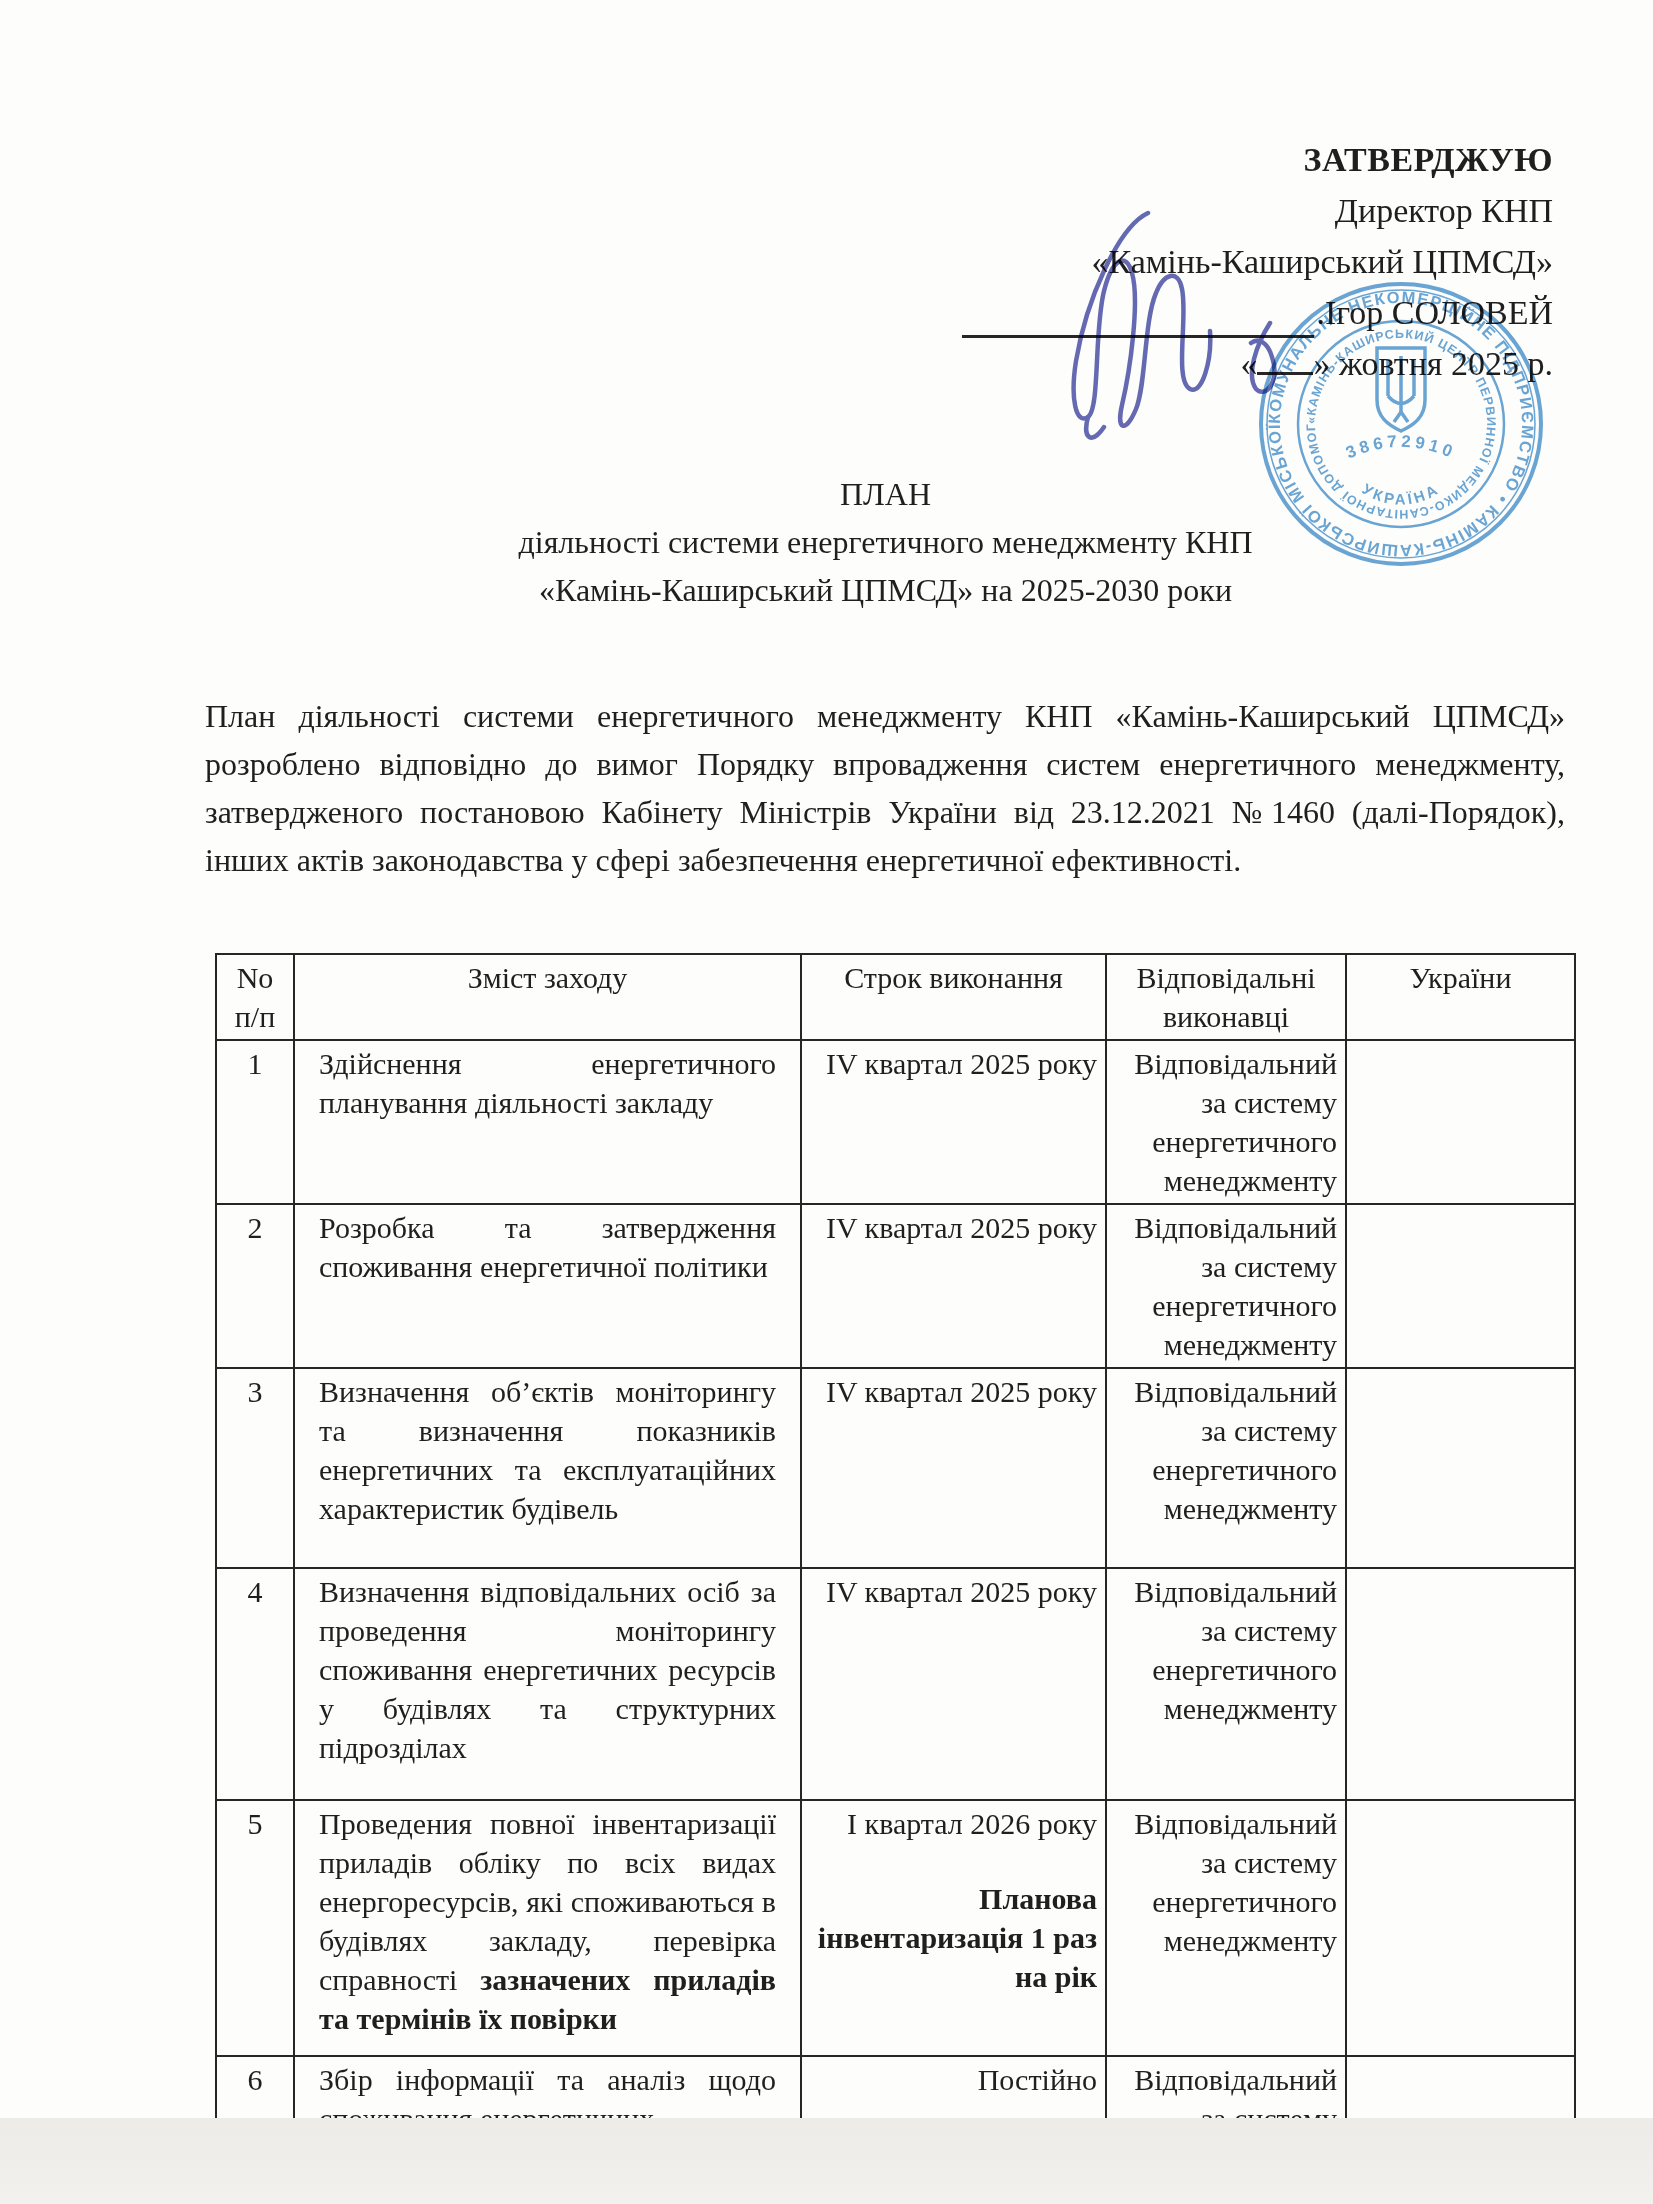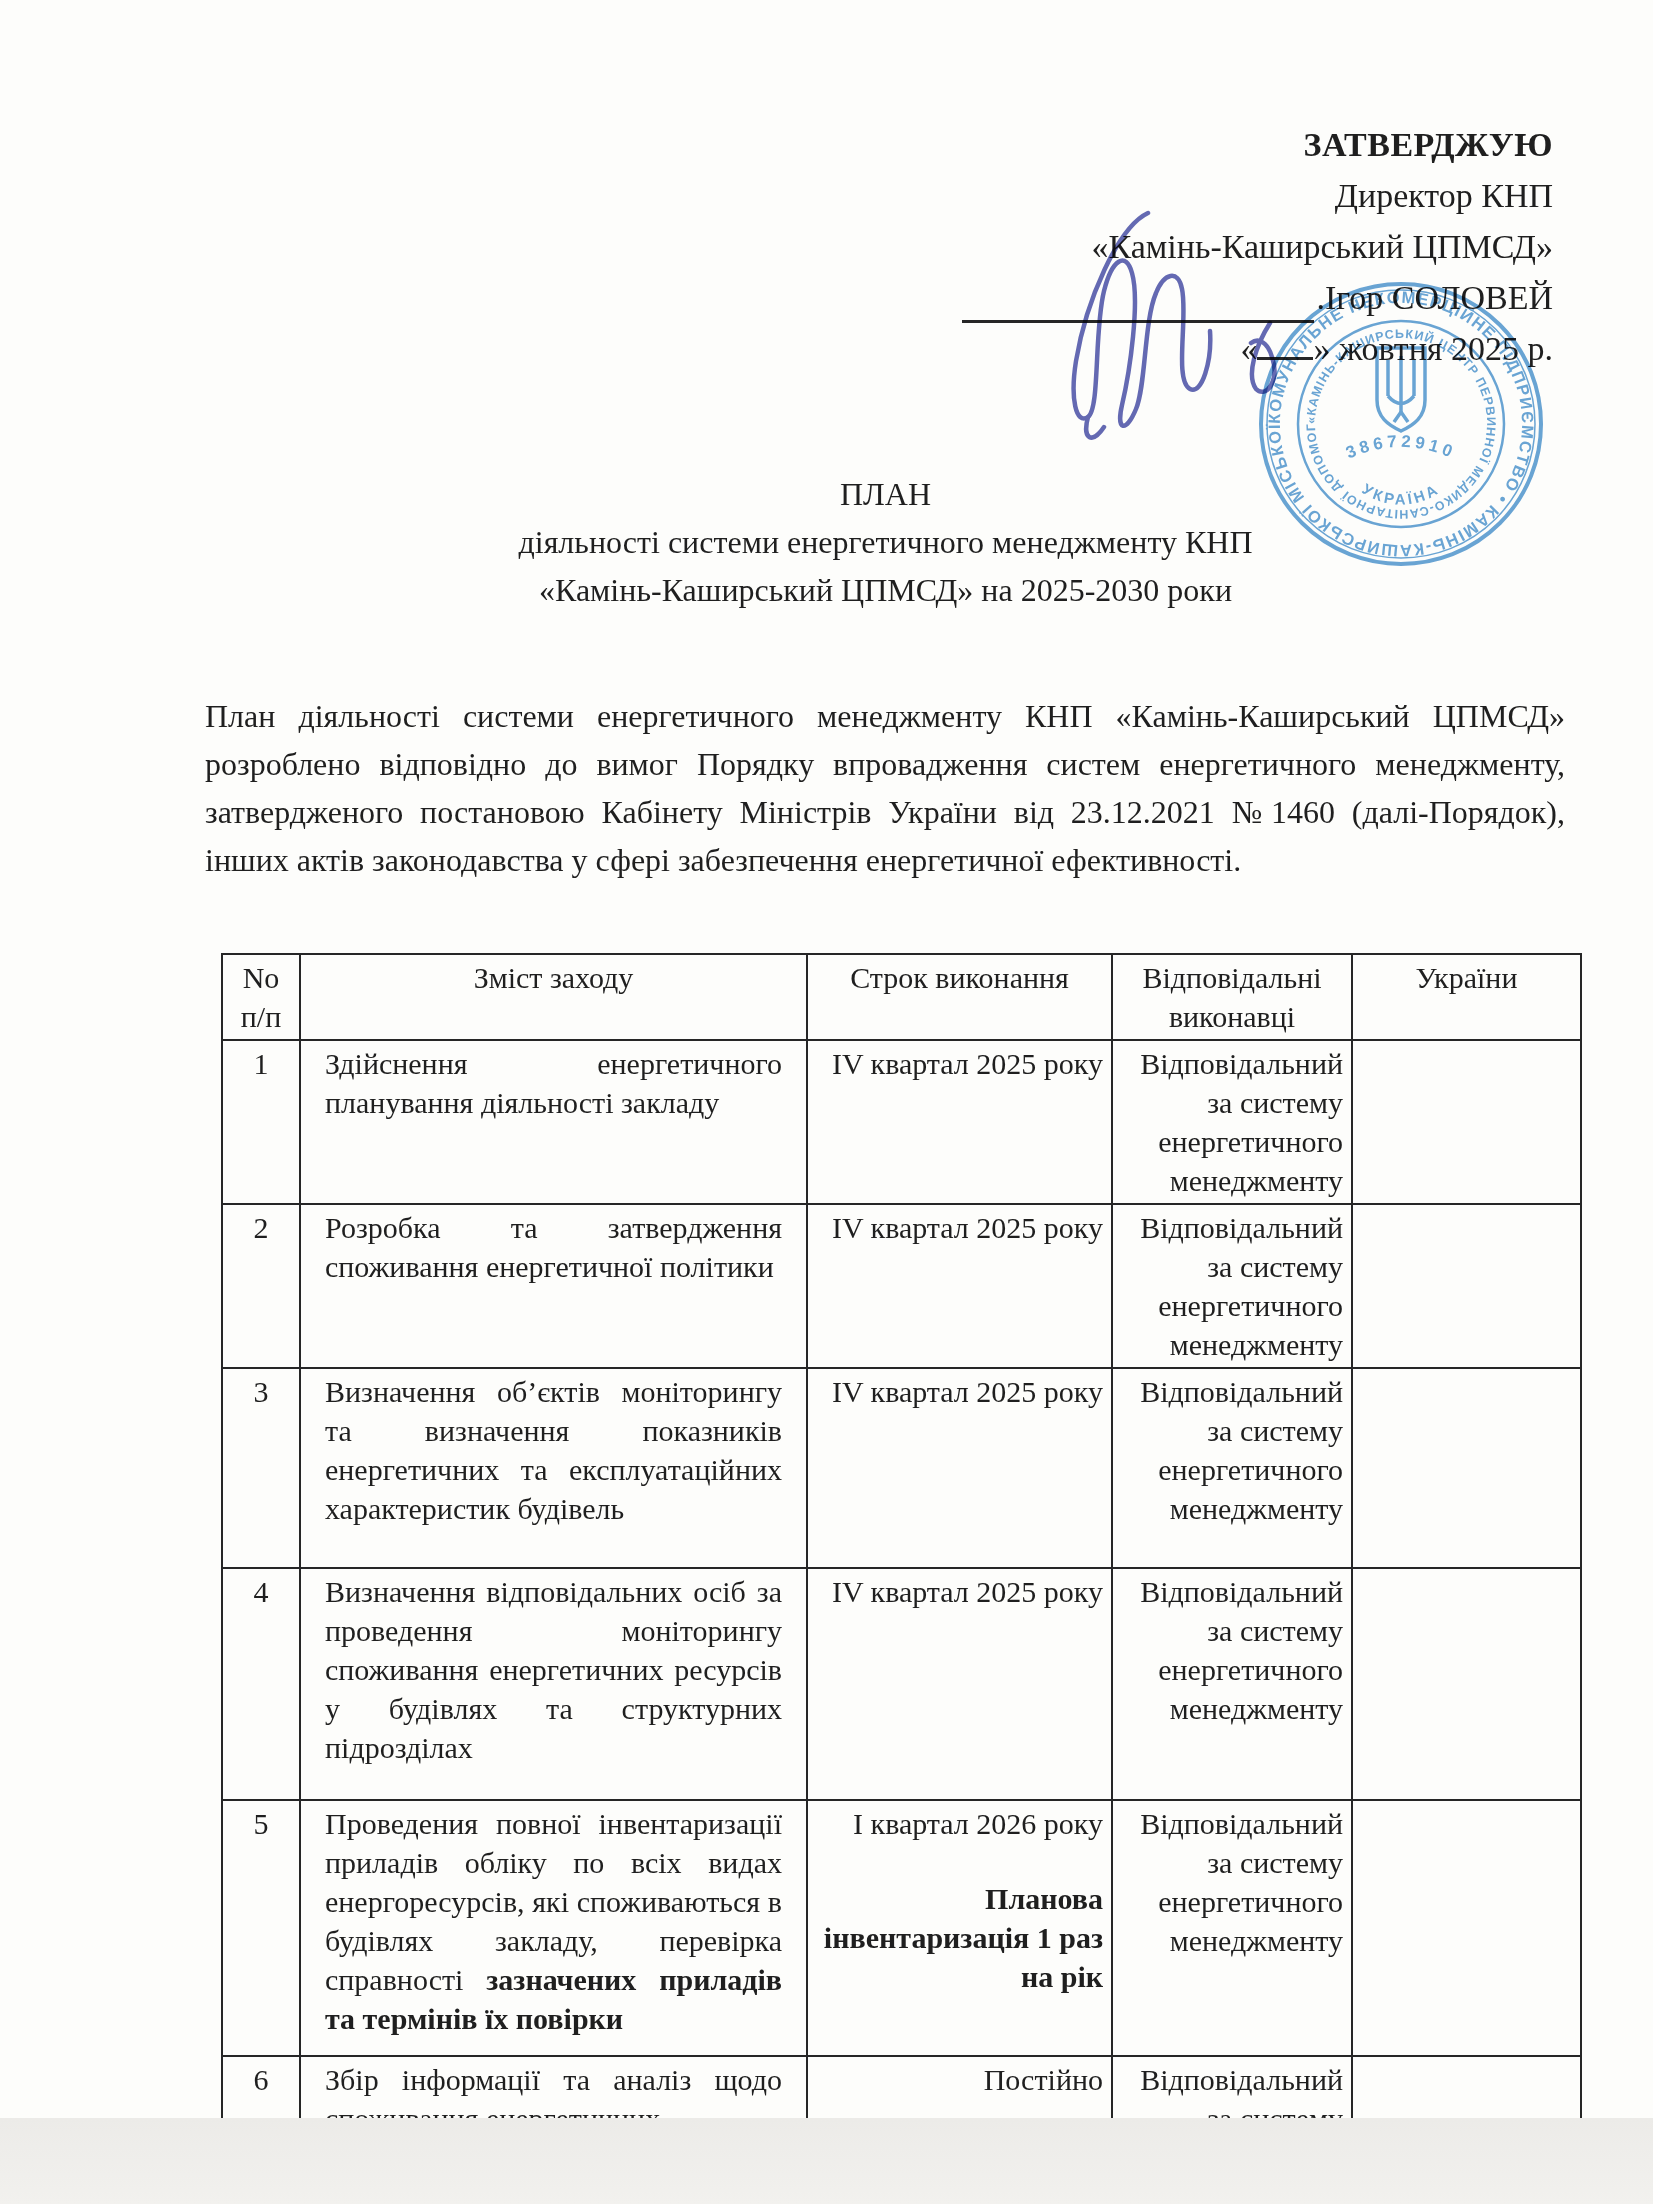--- a/index.html
+++ b/index.html
@@ -3,21 +3,21 @@
 <meta charset="utf-8">
 <style>
   html,body{margin:0;padding:0;background:#9a9a9a;}
   .page{
     position:relative;width:1653px;height:2204px;margin:0 auto;
     background:#fdfdfb;overflow:hidden;
     font-family:"Liberation Serif", serif;color:#1f1f1f;
   }
   
   .approval{
-    position:absolute;top:119px;right:100px;
+    position:absolute;top:134px;right:100px;
     text-align:right;font-size:34px;line-height:51px;white-space:nowrap;
   }
   .approval .approve{font-weight:700;letter-spacing:.5px;}
   .sig-row{display:flex;justify-content:flex-end;align-items:flex-end;}
   .sig-line{
     display:inline-block;width:352px;height:34px;
     border-bottom:3px solid #262626;margin-right:2px;
   }
   .date-blank{
     display:inline-block;width:56px;height:30px;vertical-align:baseline;
@@ -35,21 +35,21 @@
     position:absolute;top:470px;left:205px;width:1361px;
     text-align:center;font-size:32px;line-height:48px;
   }
   
   .intro{
     position:absolute;top:660px;left:205px;width:1360px;
     font-size:32px;line-height:48px;text-align:justify;
   }
   
   .plan-table{
-    position:absolute;top:953px;left:221px;width:1361px;
+    position:absolute;top:953px;left:215px;width:1361px;
     border-collapse:collapse;table-layout:fixed;
     font-size:30px;line-height:39px;font-family:Liberation Serif, serif;
   }
   .plan-table th,.plan-table td{
     border:2px solid #262626;vertical-align:top;padding:3px 8px;
     overflow:hidden;
   }
   .plan-table th{font-weight:400;text-align:center;height:70px;}
   .col-num{width:78px;}
   .col-content{width:507px;}

